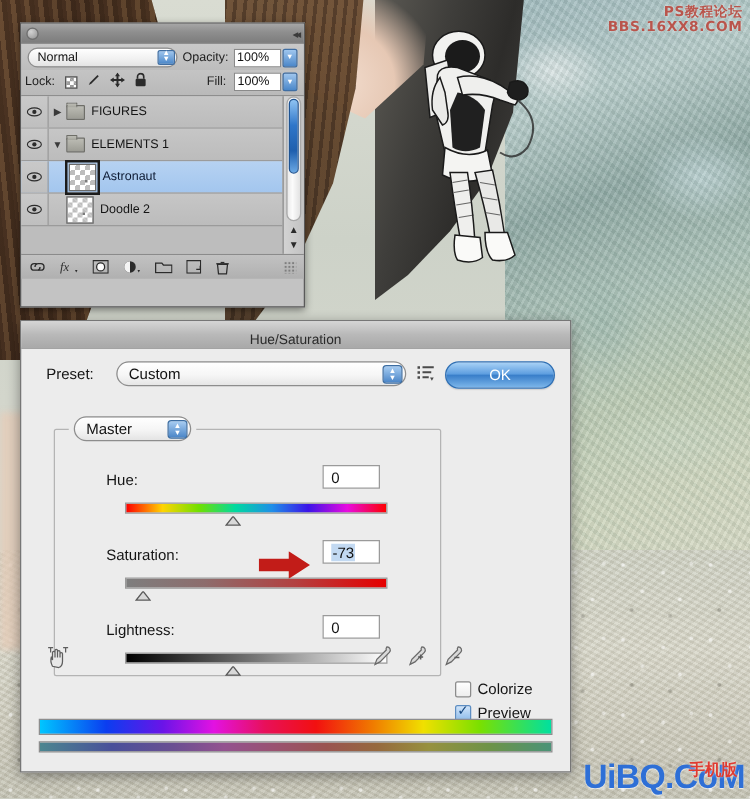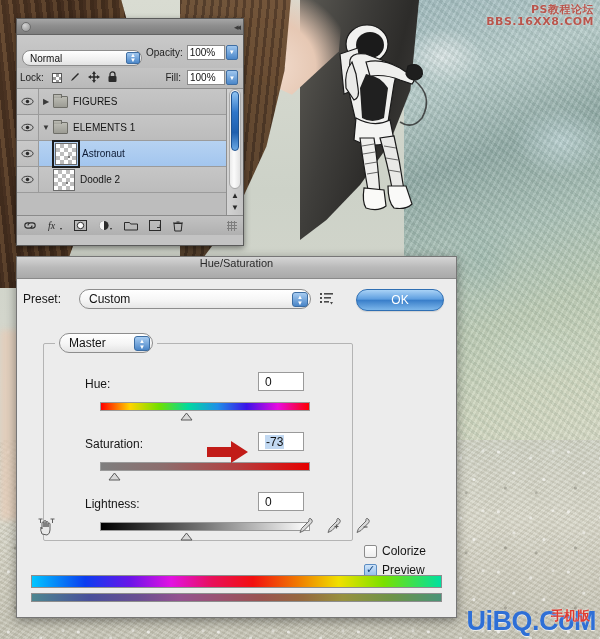--- a/index.html
+++ b/index.html
@@ -172,21 +172,21 @@
   .row-blend {
     display: flex; align-items: center; gap: 4px;
     padding: 3px 5px 2px 5px;
     background: linear-gradient(180deg, #c9c9c9, #bdbdbd);
   }
   .combo {
     position: relative; height: 16px;
     background: linear-gradient(180deg, #fff 0%, #f0f0f0 60%, #e3e3e3 100%);
     border: 1px solid #8d8d8d; border-radius: 8px;
     display: flex; align-items: center; padding: 0 18px 0 7px;
-    font-size: 10px; color: #111; margin-top: 12px;
+    font-size: 10px; color: #111;
   }
   .combo.blend { width: 120px; }
   .combo .spin {
     position: absolute; right: 1px; top: 1px; width: 14px; height: 12px;
     border-radius: 2px;
     background: linear-gradient(180deg, #9fc6ee, #4b87c9);
     border: 1px solid #3f6ea3;
     display: flex; flex-direction: column; align-items: center; justify-content: center;
     color: #fff; font-size: 6px; line-height: 5px;
   }
@@ -311,24 +311,24 @@
     position: absolute; left: 16px; top: 256px; width: 441px; height: 362px;
     background: #ececec;
     border: 1px solid #767676;
     box-shadow: 0 3px 10px rgba(0,0,0,.4);
     font-size: 11px; color: #111;
   }
   .dlg-title {
     height: 22px;
     background: linear-gradient(180deg, #d5d5d5 0%, #b9b9b9 50%, #a9a9a9 100%);
     border-bottom: 1px solid #8a8a8a;
-    display: flex; align-items: flex-start; justify-content: center;
+    display: flex; align-items: flex-end; justify-content: center;
     font-size: 11px; color: #2a2a2a;
   }
-  .dlg-body { position: relative; padding: 10px 12px 0 6px; height: 339px; }
+  .dlg-body { position: relative; padding: 10px 12px 0 20px; height: 339px; }
 
   .preset-row { display: flex; align-items: center; gap: 8px; }
   .preset-label { font-size: 12px; color: #151515; width: 48px; }
   .preset-combo {
     position: relative; width: 232px; height: 20px;
     background: linear-gradient(180deg, #fff 0%, #f6f6f6 55%, #e6e6e6 100%);
     border: 1px solid #8d8d8d; border-radius: 10px;
     display: flex; align-items: center; padding-left: 9px;
     font-size: 12px; color: #111;
   }

